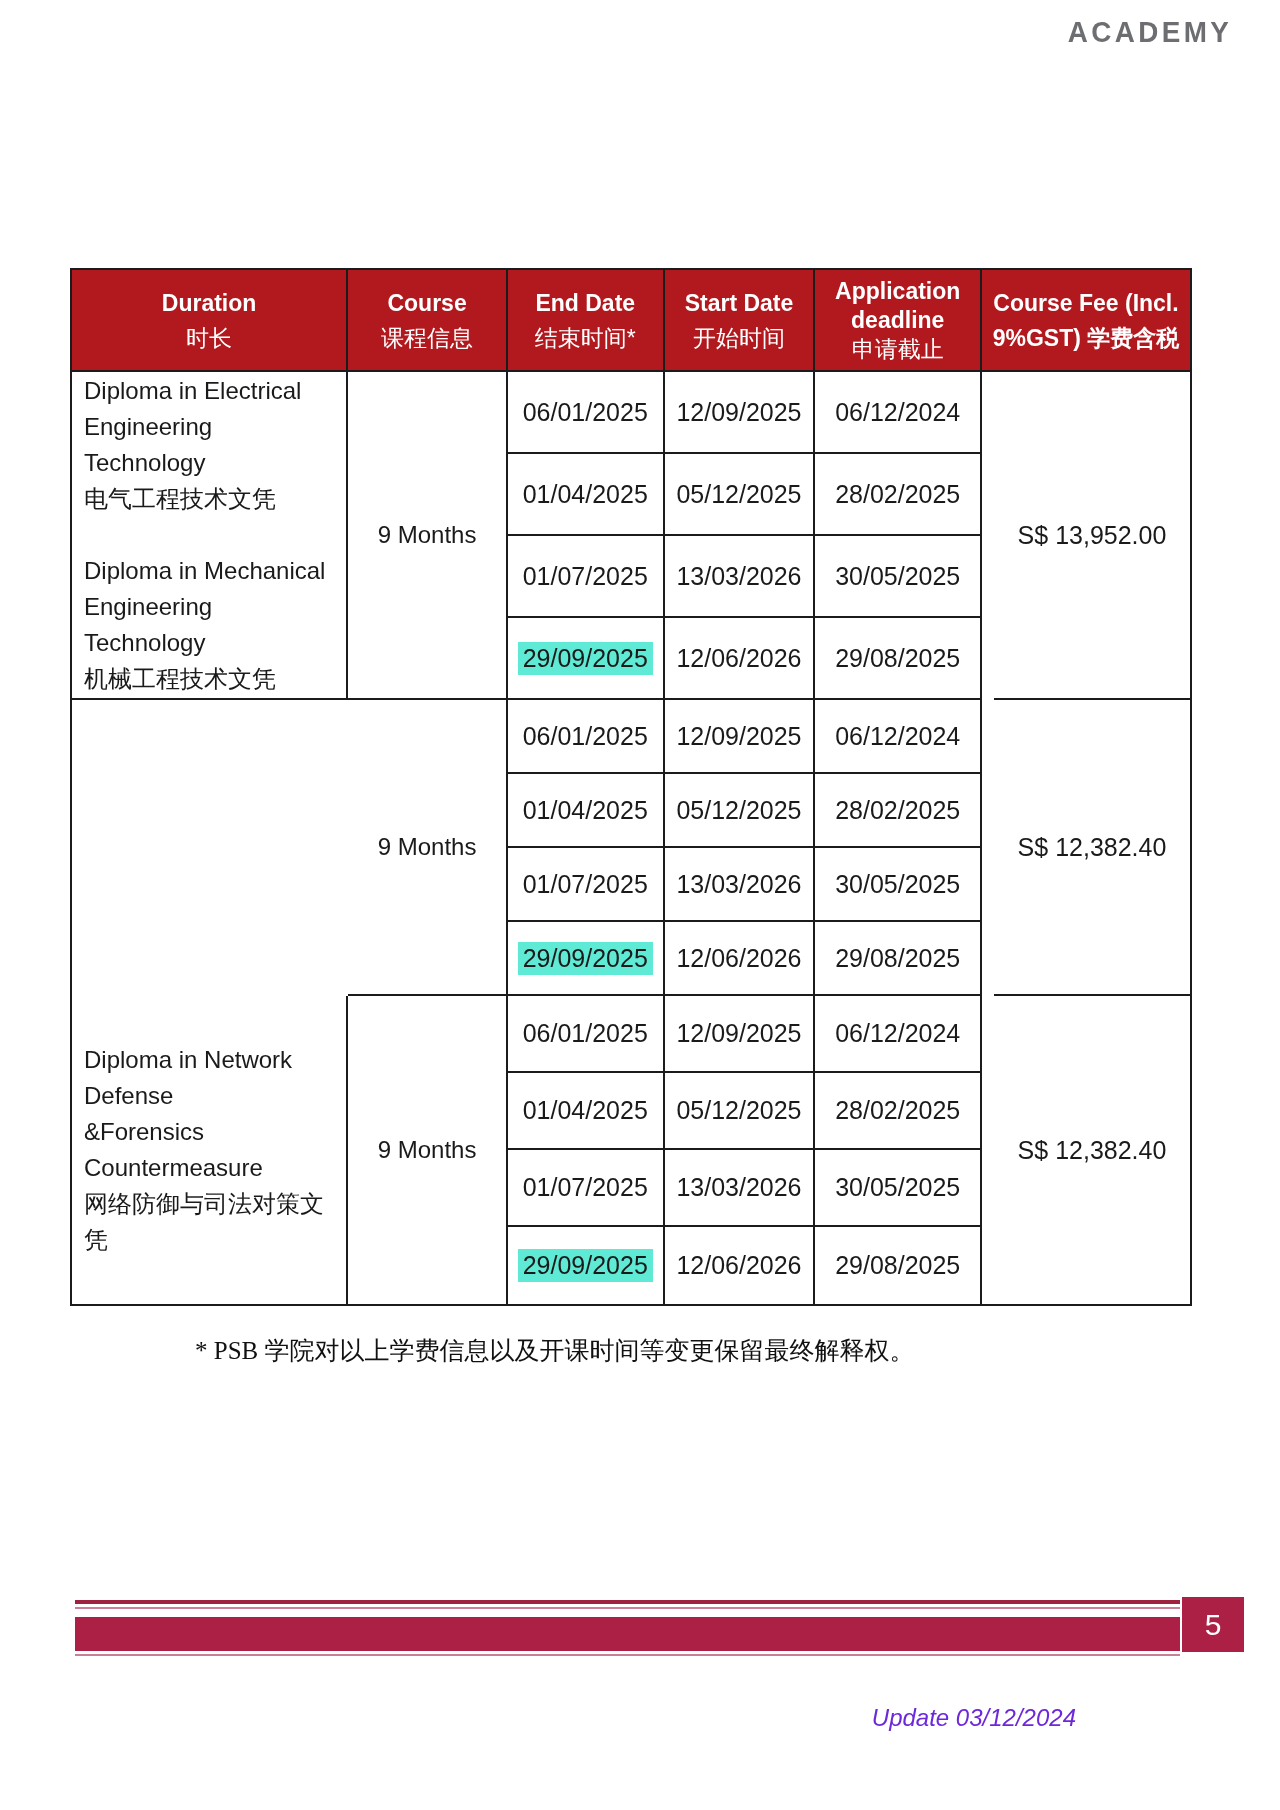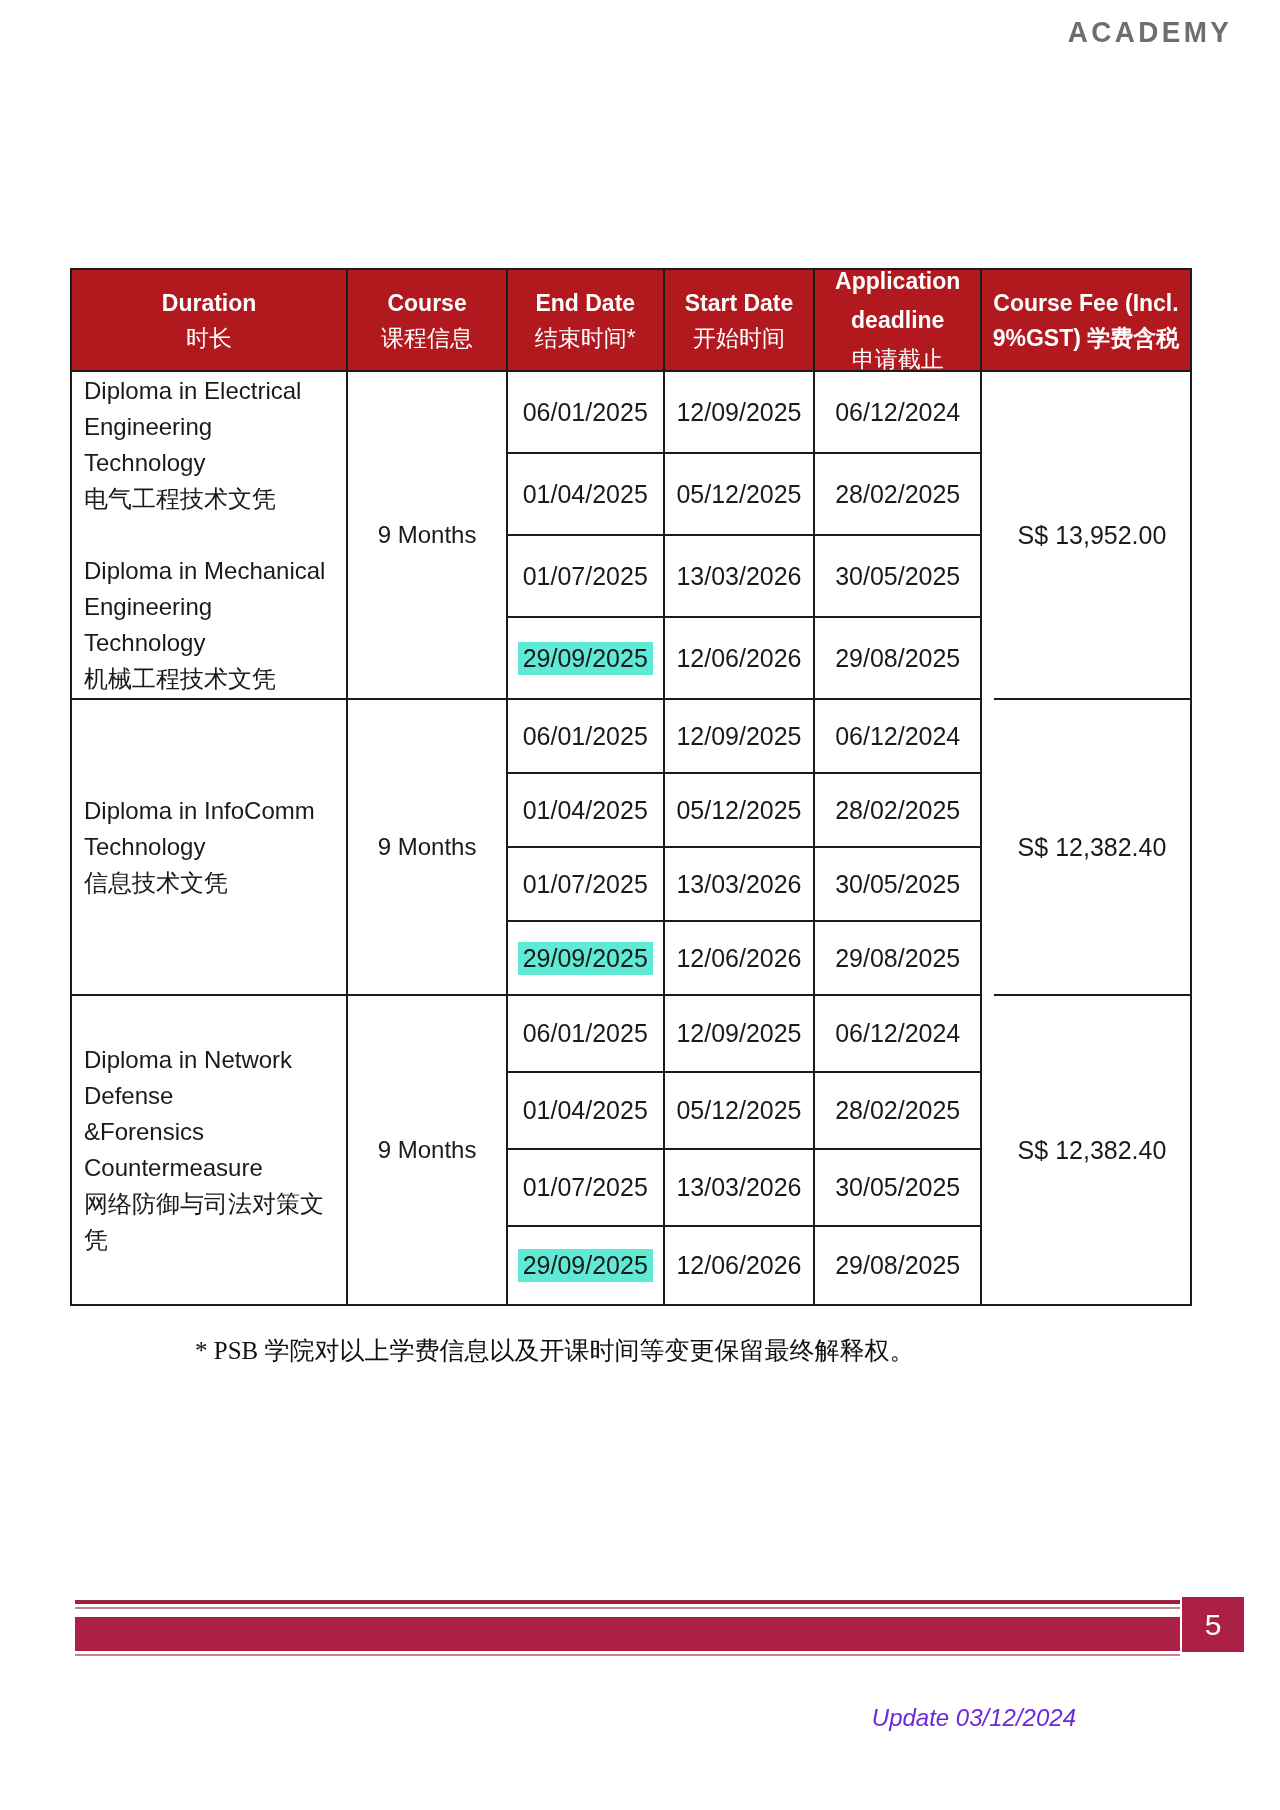--- a/index.html
+++ b/index.html
@@ -91,21 +91,21 @@
     <span class="hline2">课程信息</span>
   </div>
   <div class="cell hcell">
     <span class="hline1">End Date</span>
     <span class="hline2">结束时间*</span>
   </div>
   <div class="cell hcell">
     <span class="hline1">Start Date</span>
     <span class="hline2">开始时间</span>
   </div>
-  <div class="cell hcell" style="gap:13px">
+  <div class="cell hcell" style="gap:3px">
     <span class="hline1">Application</span>
     <span class="hline1">deadline</span>
     <span class="hline3">申请截止</span>
   </div>
   <div class="cell hcell lastcol">
     <span class="hline1">Course Fee (Incl.</span>
     <span class="hline1">9%GST)  学费含税</span>
   </div>
 
   <div class="cell course" style="grid-area:2/1/6/2">
@@ -153,25 +153,20 @@
   <div class="cell date" style="grid-area:5/4/6/5">
       <span class="d">12/06/2026</span>
     </div>
   <div class="cell date" style="grid-area:5/5/6/6">
       <span class="d">29/08/2025</span>
     </div>
   <div class="cell fee lastcol" style="grid-area:2/6/6/7">
     <span>S$ 13,952.00</span>
   </div>
 
-  <div class="cell course" style="grid-area:6/1/10/2">
-    <div class="course-line">Diploma in InfoComm</div>
-    <div class="course-line">Technology</div>
-    <div class="course-line">信息技术文凭</div>
-  </div>
   <div class="cell dur" style="grid-area:6/2/10/3">
     <span>9 Months</span>
   </div>
   <div class="cell date" style="grid-area:6/3/7/4">
       <span class="d">06/01/2025</span>
     </div>
   <div class="cell date" style="grid-area:6/4/7/5">
       <span class="d">12/09/2025</span>
     </div>
   <div class="cell date" style="grid-area:6/5/7/6">

